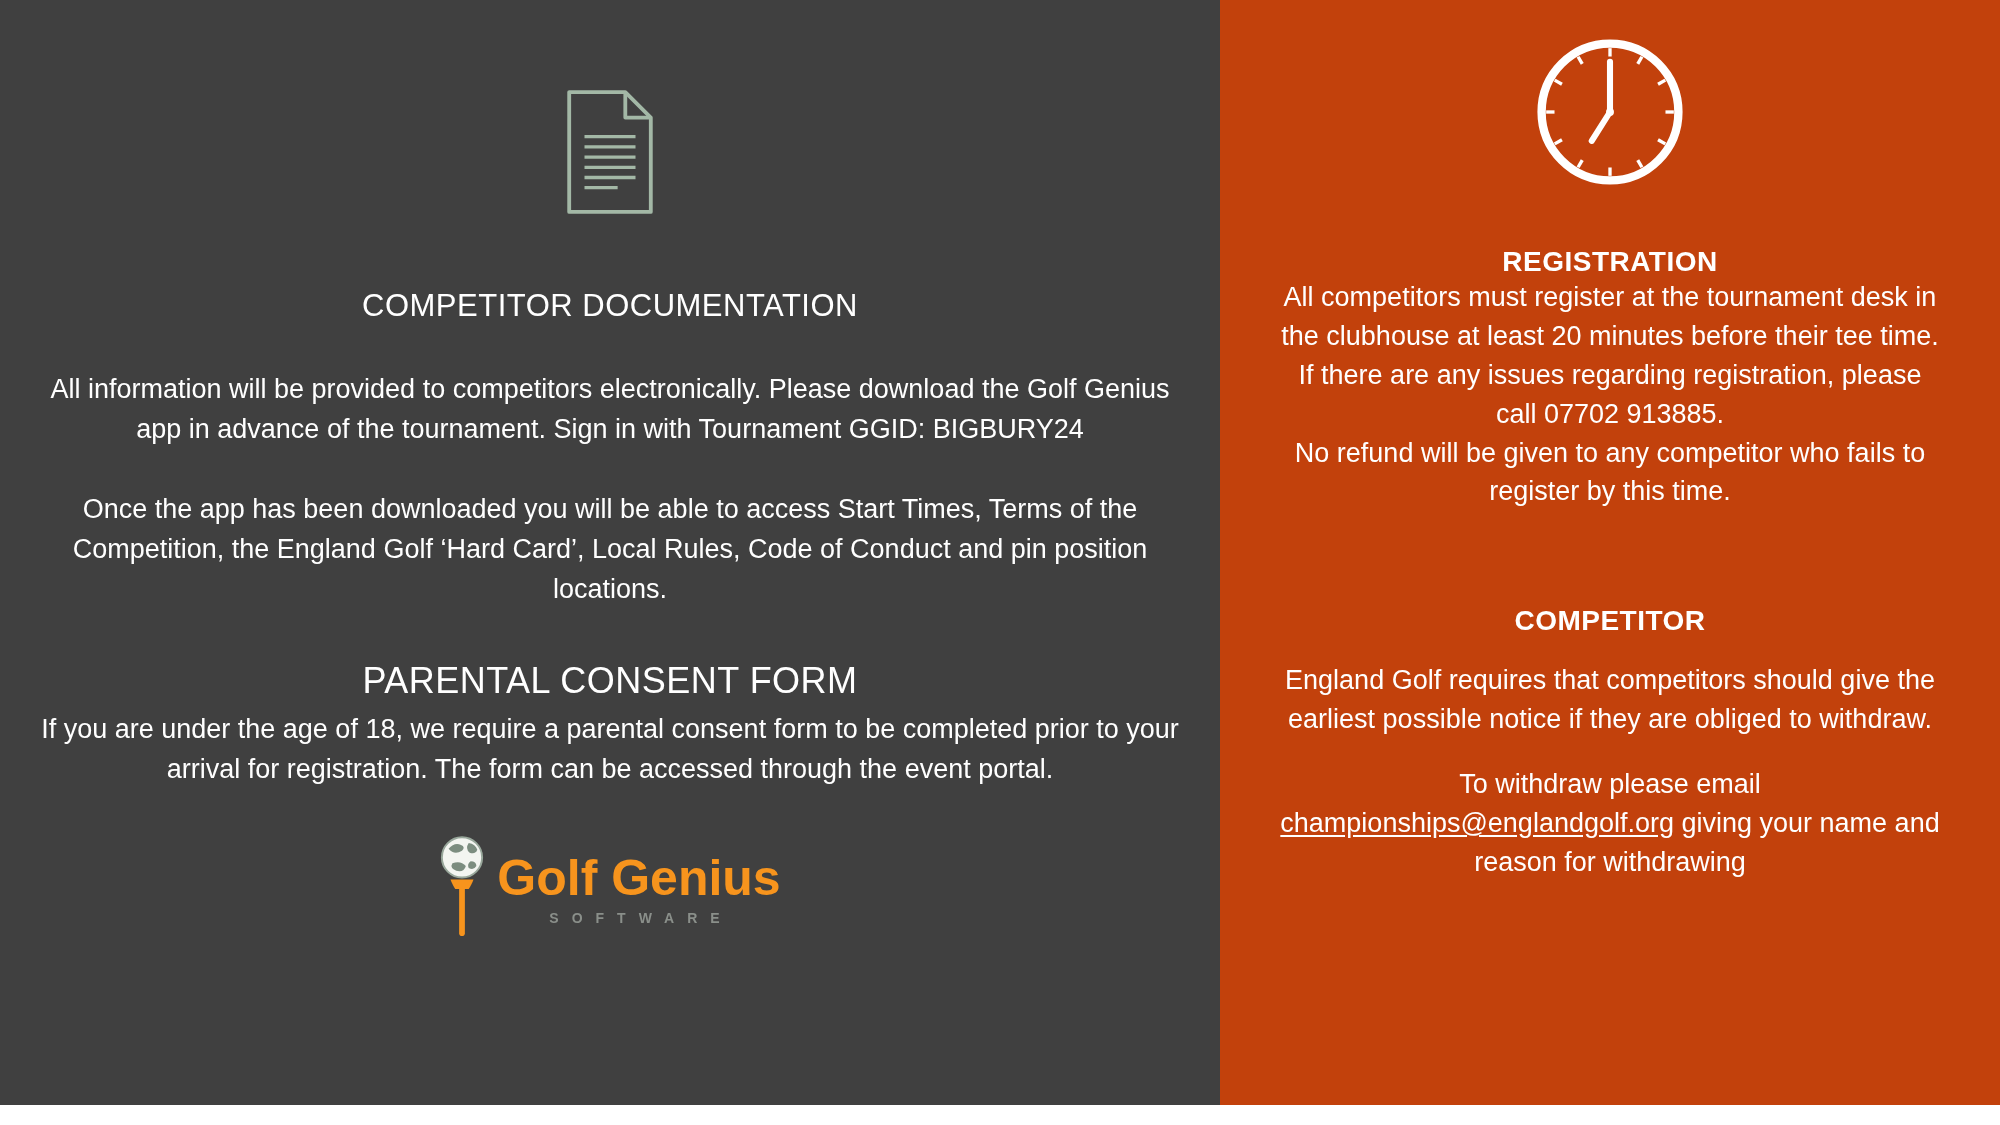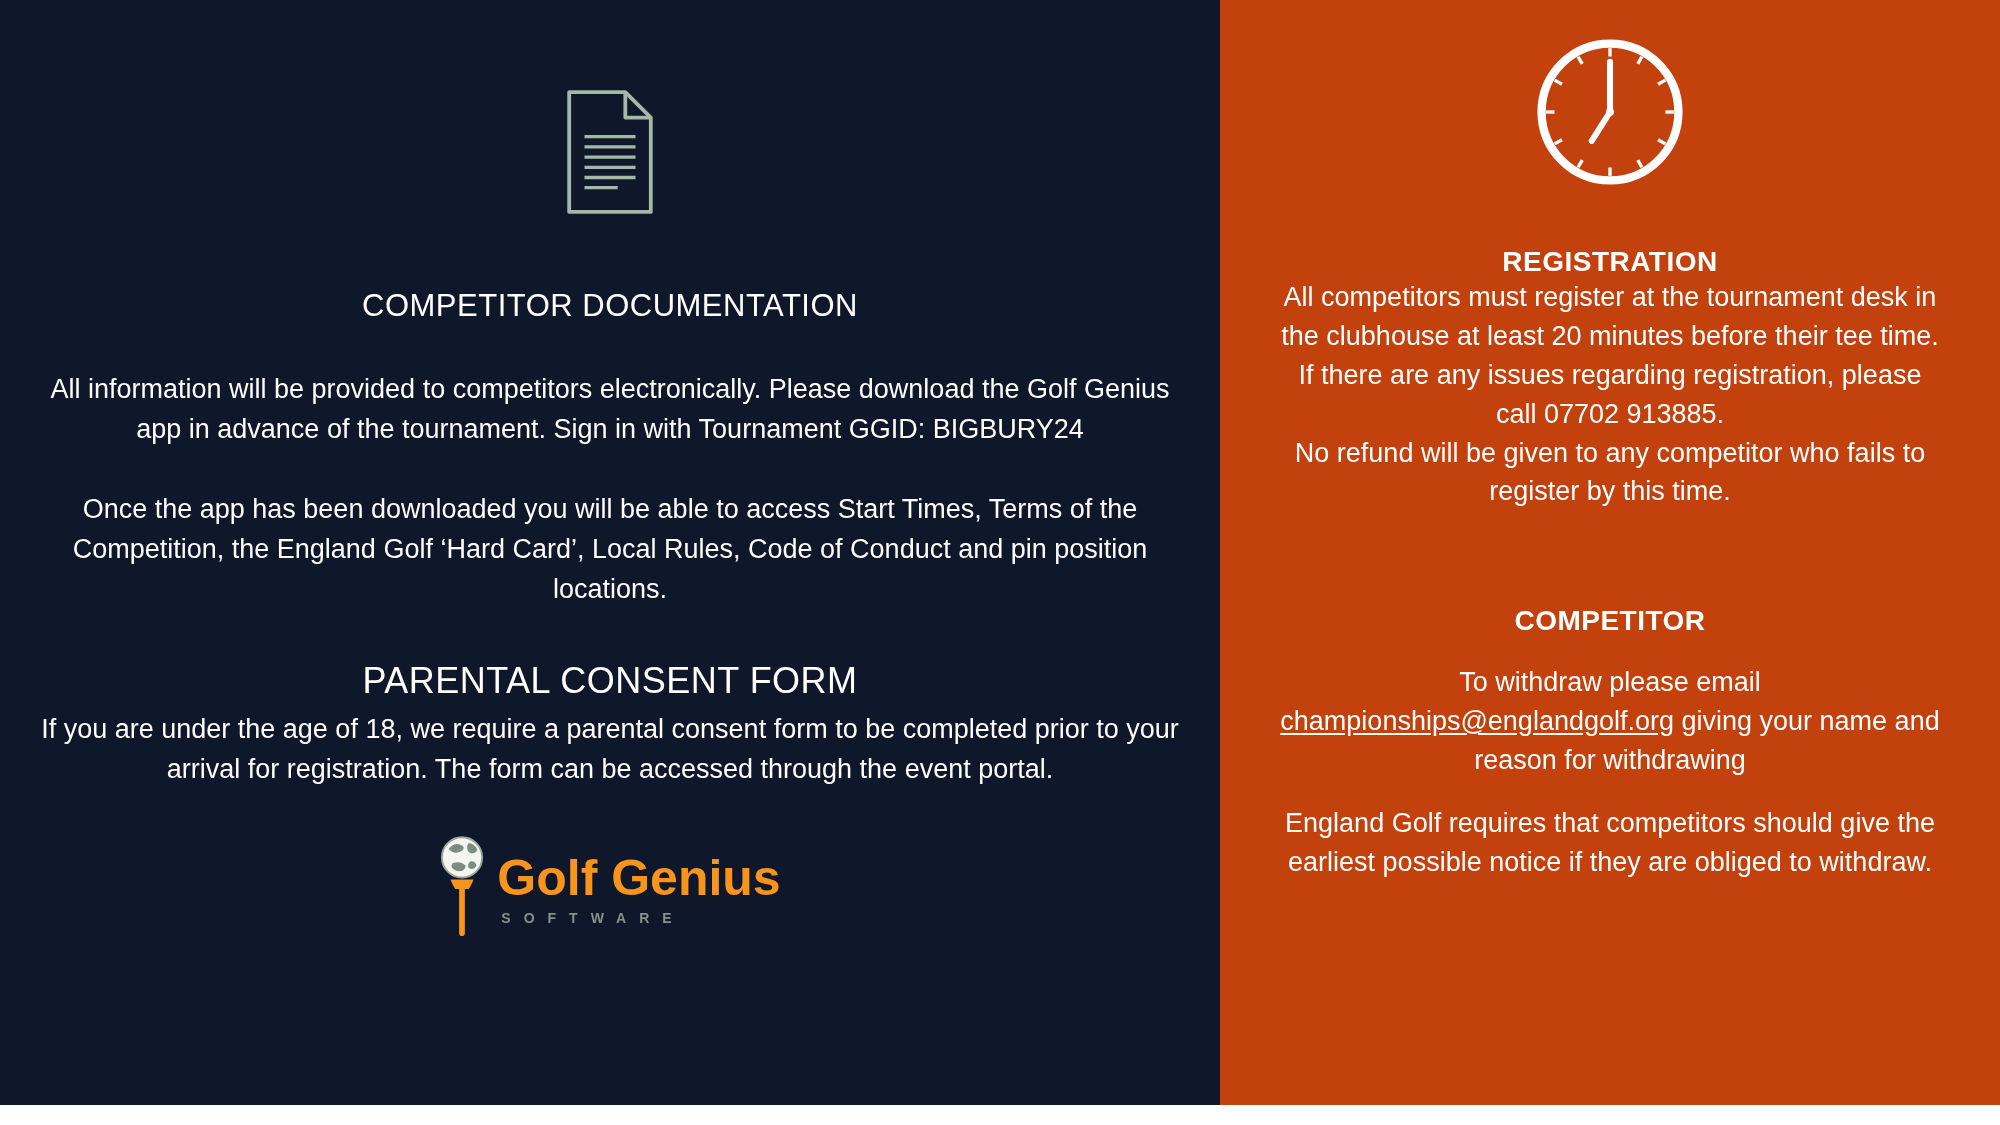--- a/index.html
+++ b/index.html
@@ -13,21 +13,21 @@
   }
   .slide {
     position: relative;
     width: 2000px;
     height: 1125px;
     display: flex;
   }
   .panel-left {
     width: 1220px;
     height: 1105px;
-    background: #0f172a;
+    background: #404040;
     color: #ffffff;
     text-align: center;
     box-sizing: border-box;
     padding: 88px 26px 0 26px;
   }
   .panel-right {
     width: 780px;
     height: 1105px;
     background: #c2410c;
     color: #ffffff;
@@ -71,21 +71,21 @@
   }
   .left-p3 { margin-top: 8px; max-width: 1180px; }
   .logo {
     margin-top: 44px;
     display: flex;
     justify-content: center;
     align-items: center;
     gap: 12px;
   }
   .logo-icon { width: 46px; height: 112px; display: block; }
-  .logo-textblock { text-align: left; }
+  .logo-textblock { text-align: center; }
   .logo-name {
     font-size: 50px;
     font-weight: 700;
     color: #f7941d;
     letter-spacing: 0px;
     line-height: 1;
   }
   .logo-sub {
     font-size: 14px;
     font-weight: 700;
@@ -196,23 +196,23 @@
     </svg>
 
     <h2 class="right-heading reg-title">REGISTRATION</h2>
 
     <p class="right-body right-p1">All competitors must register at the tournament desk in the clubhouse at least 20 minutes before their tee time. If there are any issues regarding registration, please call 07702 913885.</p>
 
     <p class="right-body right-p2">No refund will be given to any competitor who fails to register by this time.</p>
 
     <h2 class="right-heading wd-title">COMPETITOR</h2>
 
+    <p class="right-body right-p3">England Golf requires that competitors should give the earliest possible notice if they are obliged to withdraw.</p>
+
     <p class="right-body right-p4">
       <span>To withdraw please email </span><a class="email-link">championships@englandgolf.org</a><span> giving your name and reason for withdrawing</span>
     </p>
 
-    <p class="right-body right-p3">England Golf requires that competitors should give the earliest possible notice if they are obliged to withdraw.</p>
-
   </div>
 
   <div class="footer-strip"></div>
 
 </div>
 
 </body></html>

